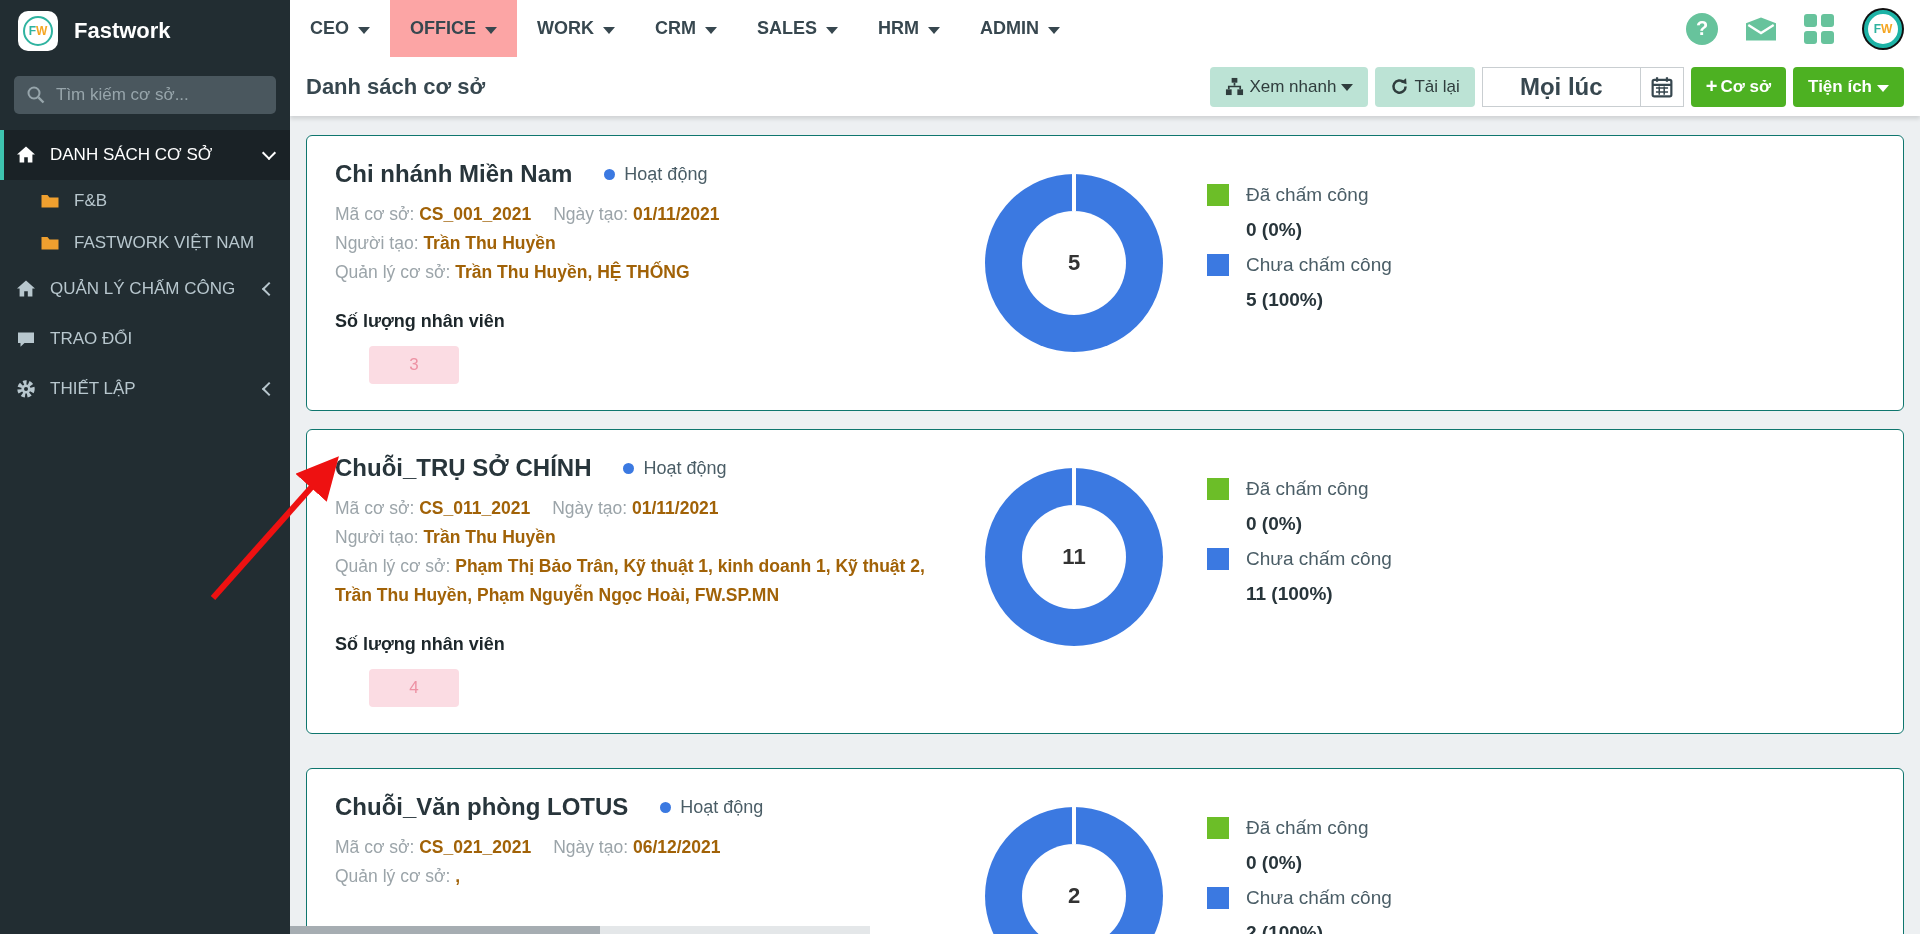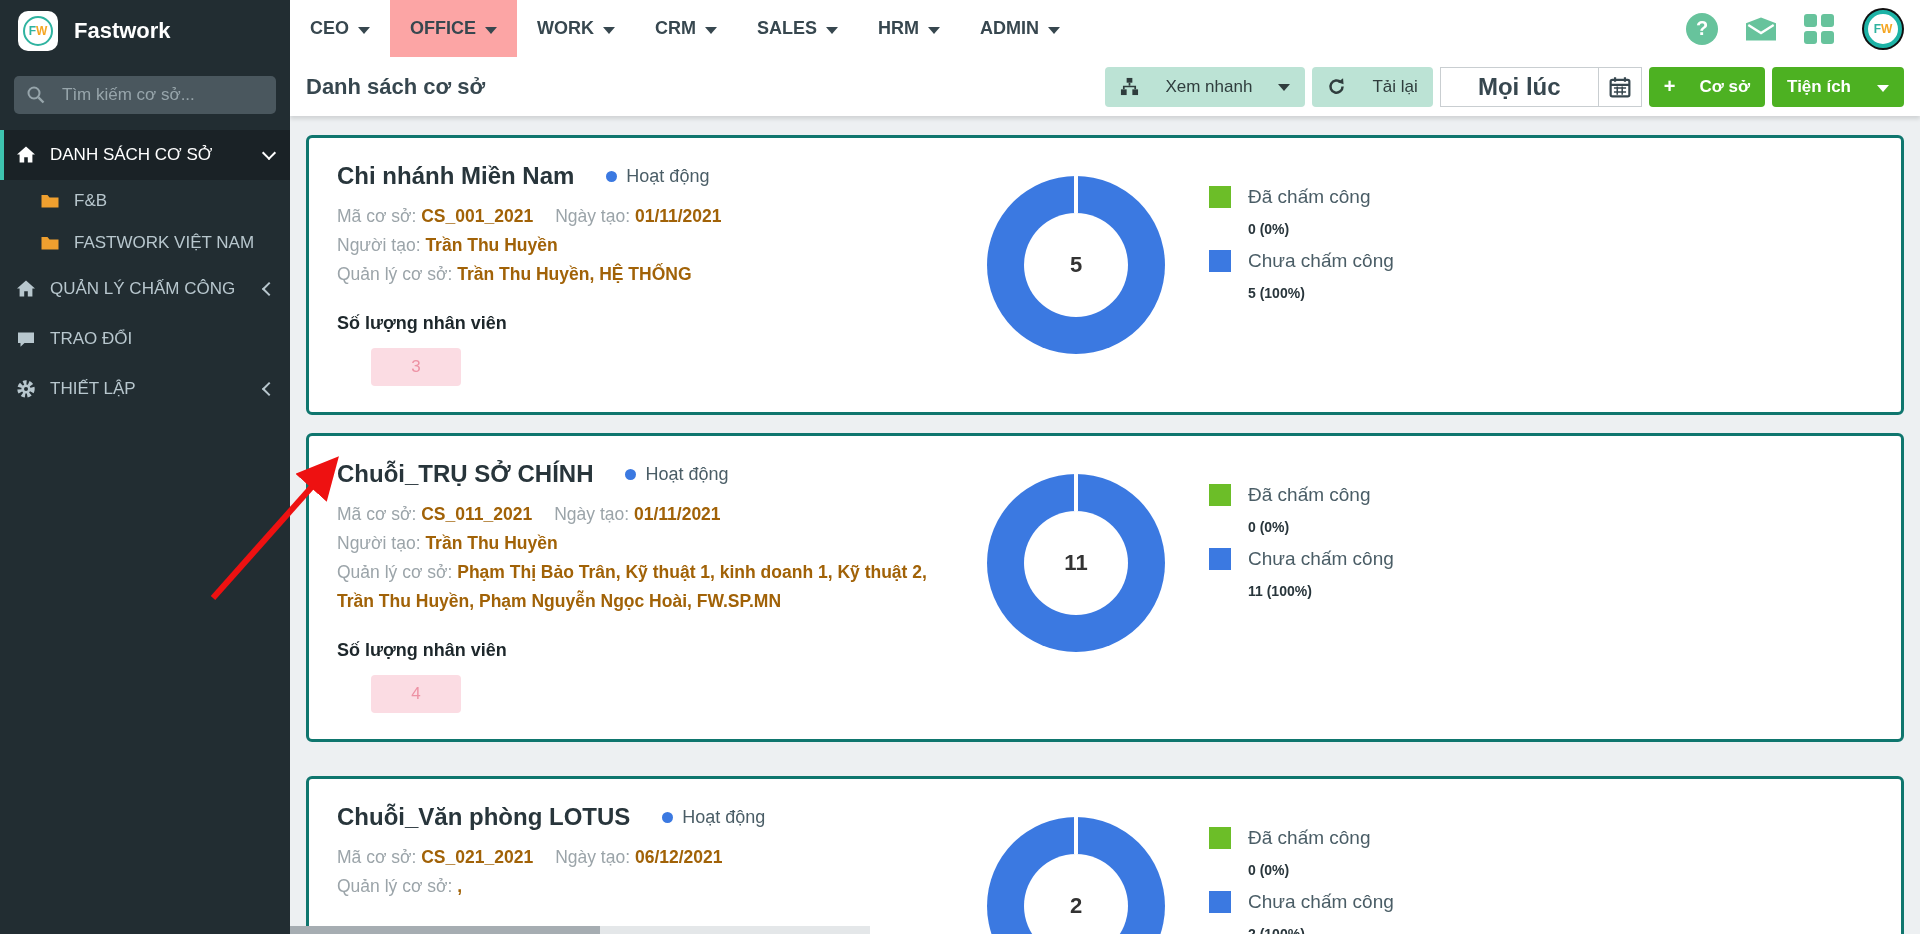--- a/index.html
+++ b/index.html
@@ -11,21 +11,21 @@
   .sidebar { position:absolute; left:0; top:0; width:290px; height:934px;
     background:#222d32; z-index:5; }
   .brand { display:flex; align-items:center; gap:16px; height:62px; padding:0 18px; }
   .brand-logo { width:40px; height:40px; background:#fff; border-radius:10px;
     display:flex; align-items:center; justify-content:center; }
   .brand-logo-ring { width:30px; height:30px; border:2px solid #2fb3a0; border-radius:50%;
     display:flex; align-items:center; justify-content:center; font-weight:bold; font-size:12px; }
   .lf { color:#2fb3a0; } .lw { color:#f5a623; }
   .brand-name { color:#fff; font-weight:bold; font-size:22px; }
   .side-search { margin:14px 14px 10px; height:38px; background:#4a575e; border-radius:5px;
-    display:flex; align-items:center; padding:5px 12px; gap:16px; color:#97a5ab; }
+    display:flex; align-items:center; padding:5px 12px; gap:10px; color:#97a5ab; }
   .side-search input { background:transparent; border:none; outline:none; color:#cdd6da;
     font-size:17px; width:200px; font-family:inherit; }
   .side-search input::placeholder { color:#97a5ab; }
   .side-menu { margin-top:16px; }
   .side-item { display:flex; align-items:center; gap:14px; height:50px; padding:0 16px;
     color:#b8c7ce; font-size:17px; cursor:pointer; position:relative; }
   .side-item .si { flex:0 0 20px; }
   .side-item.active { background:#1a2226; color:#fff; border-left:4px solid #3ec3ae; padding-left:12px; }
   .side-item.child { height:42px; padding-left:40px; font-size:17px; }
   .si { width:20px; height:20px; fill:currentColor; }
@@ -53,37 +53,37 @@
   .grid-icon i { background:#67c39c; border-radius:3px; }
   .avatar { width:42px; height:42px; border-radius:50%; background:#101010; padding:2px; cursor:pointer; }
   .avatar-in { width:100%; height:100%; border-radius:50%; background:#fff; border:4px solid #1db3a6;
     display:flex; align-items:center; justify-content:center; font-weight:bold; font-size:12px; }
 
   
   .toolbar { position:absolute; left:290px; top:57px; width:1630px; height:59px; background:#fff;
     box-shadow:0 3px 4px rgba(0,0,0,.12); display:flex; align-items:center; padding:0 16px; z-index:4; }
   .page-title { font-size:22px; color:#37474f; }
   .tool-right { margin-left:auto; display:flex; align-items:center; gap:7px; }
-  .btn { display:flex; align-items:center; gap:26px; height:40px; padding:0 15px; border:none;
+  .btn { display:flex; align-items:center; gap:5px; height:40px; padding:0 15px; border:none;
     border-radius:4px; font-size:17px; cursor:pointer; font-family:inherit; }
   .btn.mint { background:#bce3d5; color:#2f3d3d; }
   .btn.mint .caret { border-top-color:#2f3d3d; margin-top:2px; }
   .btn.green { background:#4db122; color:#fff; font-weight:bold; }
   .plus { font-size:20px; font-weight:bold; margin-right:-2px; }
   .bicon { width:19px; height:19px; fill:currentColor; }
   .datebox { width:158px; height:40px; background:#fff; border:1px solid #c9ced1; border-right:none;
     display:flex; align-items:center; justify-content:center; font-weight:bold; font-size:24px;
     color:#37474f; cursor:pointer; }
   .calbtn { width:44px; height:40px; background:#fff; border:1px solid #c9ced1;
     display:flex; align-items:center; justify-content:center; cursor:pointer; }
   .calbtn svg { width:22px; height:22px; }
 
   
   .content { position:absolute; left:290px; top:116px; width:1630px; height:818px; padding:19px 16px 0; }
-  .card { background:#fff; border:3px solid #0f766e; border-radius:6px; display:flex;
+  .card { background:#fff; border:1px solid #0f766e; border-radius:6px; display:flex;
     padding:24px 28px 26px; margin-bottom:18px; }
   .card.mb-lg { margin-bottom:34px; }
   .card-left { flex:0 0 620px; }
   .title-row { display:flex; align-items:center; gap:32px; }
   .card-title { font-size:24px; font-weight:bold; color:#28353b; cursor:pointer; }
   .status { display:flex; align-items:center; gap:9px; font-size:18px; color:#4a5d66; }
   .dot { width:11px; height:11px; border-radius:50%; background:#3b79e1; display:inline-block; }
   .meta { margin-top:12px; }
   .meta-line { font-size:17.5px; line-height:29px; color:#9ba4a9; }
   .meta-line .val { color:#a16207; font-weight:bold; }
@@ -96,21 +96,21 @@
   .donut { position:relative; width:178px; height:178px; border-radius:50%; background:#3b79e1;
     margin-left:30px; }
   .donut::after { content:""; position:absolute; inset:37px; background:#fff; border-radius:50%; }
   .slit { position:absolute; left:50%; transform:translateX(-50%); top:0; width:4px; height:37px; background:#fff; }
   .donut-center { position:absolute; inset:0; display:flex; align-items:center; justify-content:center;
     font-weight:bold; font-size:22px; color:#333; z-index:2; }
   .legend { margin-left:44px; padding-top:10px; display:flex; flex-direction:column; gap:13px;justify-content:flex-end; }
   .legend-row { display:flex; align-items:center; gap:17px; font-size:19px; color:#4a5d66; }
   .sq { width:22px; height:22px; display:inline-block; }
   .sq.green { background:#6cbe28; } .sq.blue { background:#3b79e1; }
-  .legend-val { margin-left:39px; font-weight:bold; font-size:14px; color:#28353b; }
+  .legend-val { margin-left:39px; font-weight:bold; font-size:19px; color:#28353b; }
 
   
   .hscroll-track { position:absolute; left:290px; bottom:0; width:580px; height:8px; background:#e4e7e9; z-index:20; }
   .hscroll-thumb { width:310px; height:8px; background:#a6adb2; }
   .annotation { position:absolute; inset:0; z-index:50; pointer-events:none; }
 </style>
 </head>
 <body>
 
 <div class="page">

